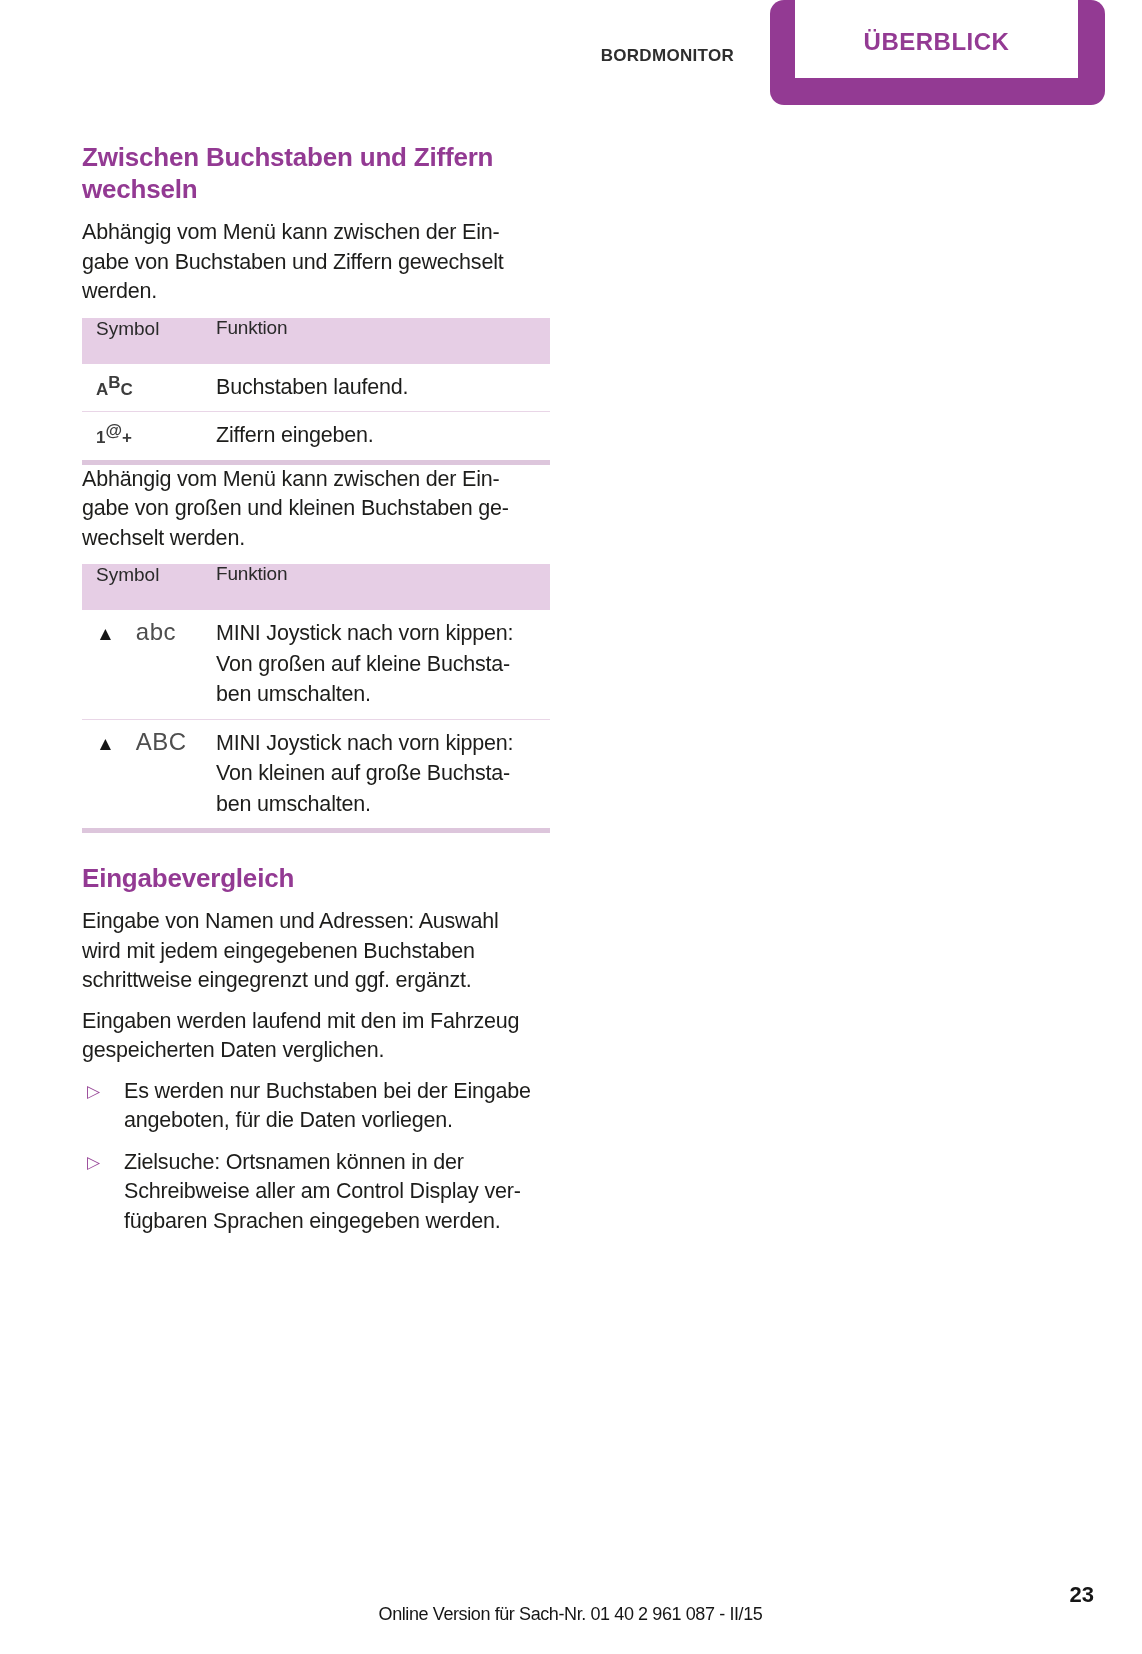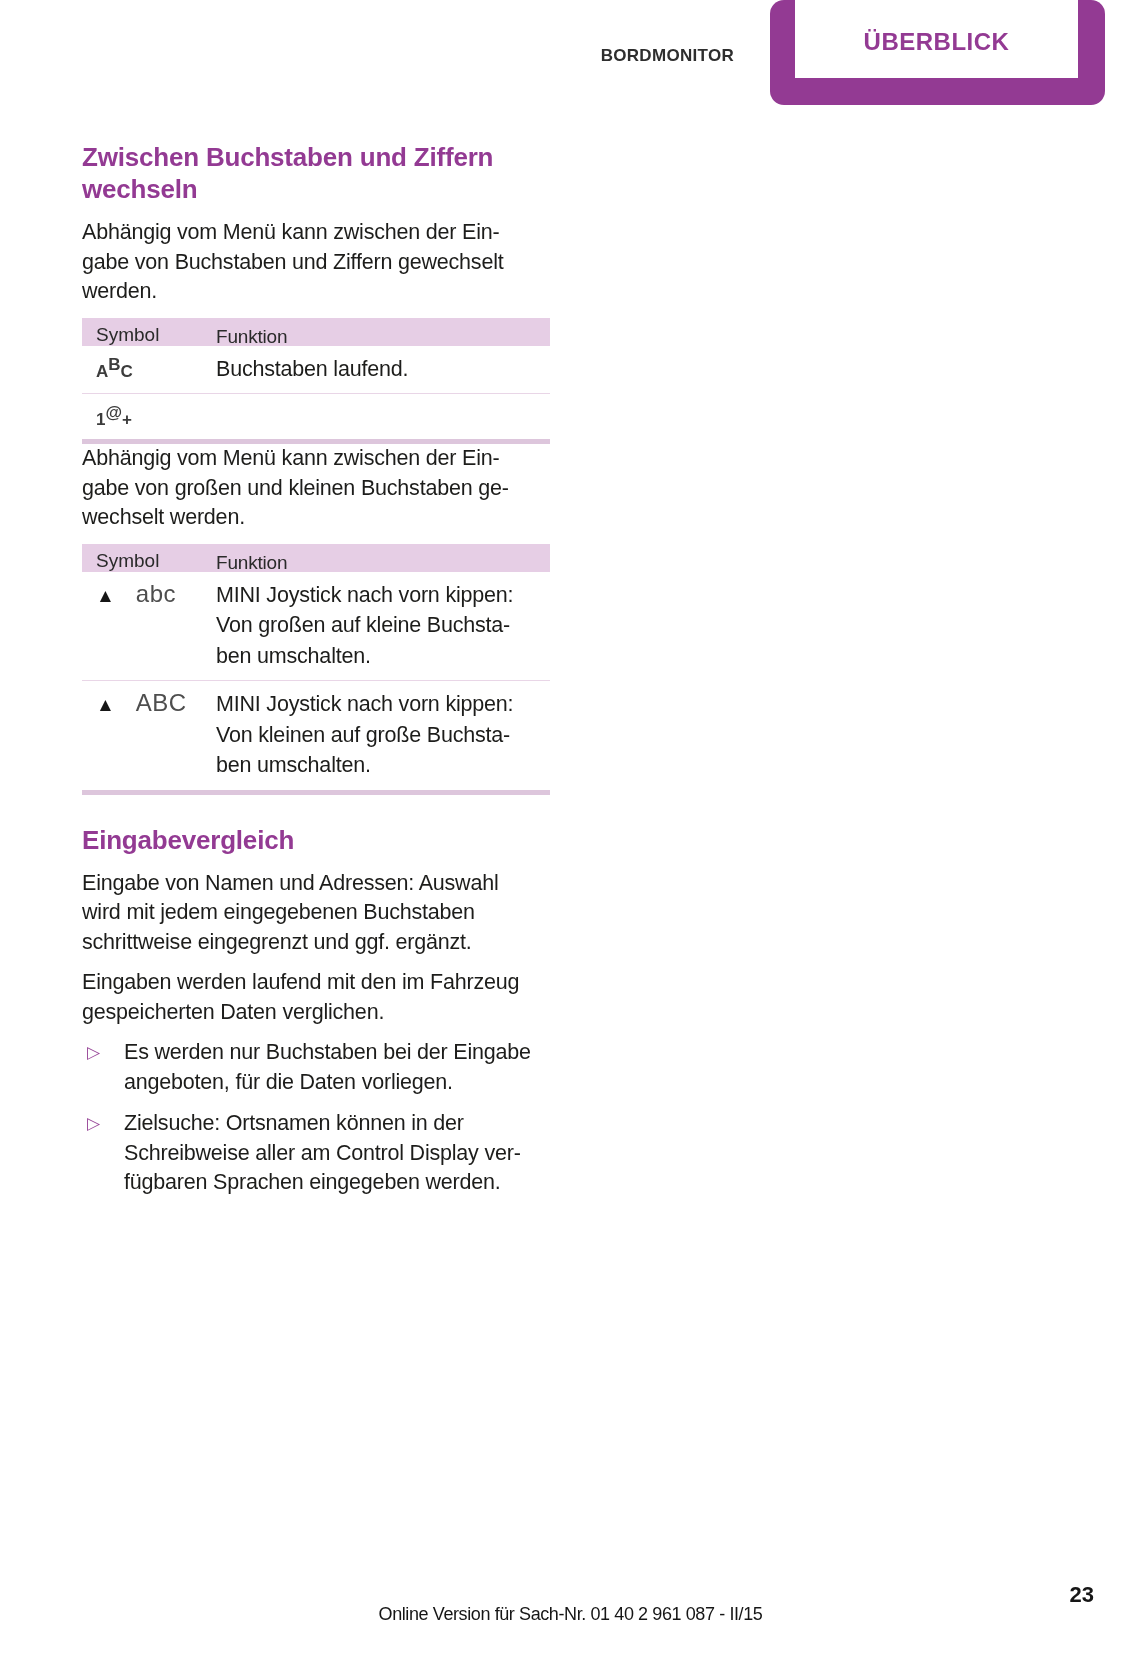--- a/index.html
+++ b/index.html
@@ -50,21 +50,21 @@
   .content > .sec:first-child{margin-top:0;}
   .sec.mt-lg{margin-top:29px;}
   .body-p{
     font-size:21.5px;line-height:29.5px;color:var(--text);
     letter-spacing:-0.2px;white-space:pre;margin:0 0 11px;
   }
   
   .tbl{width:468px;border-bottom:5px solid var(--table-end-rule);margin:0 0 0 0;}
   .tbl .hd{
     background:var(--table-header-bg);
-    display:flex;align-items:flex-end;height:28px;
+    display:flex;align-items:flex-start;height:46px;
     font-size:19px;color:#2a2a2a;
   }
   .c1{flex:0 0 134px;padding-left:14px;}
   .c2{flex:1 1 auto;font-size:21.5px;line-height:30.5px;letter-spacing:-0.2px;white-space:pre;}
   .hd .c2{font-size:19px;line-height:19px;}
   .tr{display:flex;padding:8px 0 9px;align-items:flex-start;}
   .tr + .tr{border-top:1px solid var(--table-rule);}
   .kbd-icon{
     font-weight:bold;color:#3c3c3c;font-size:17px;letter-spacing:0;
     display:inline-block;padding-top:8px;
@@ -124,20 +124,21 @@
       <div class="tr">
         <div class="c1">
           <span class="kbd-icon"><span>A</span><span class="raised">B</span><span>C</span></span>
         </div>
         <div class="c2">Buchstaben laufend.</div>
       </div>
       <div class="tr">
         <div class="c1">
           <span class="kbd-icon"><span>1</span><span class="raised">@</span><span>+</span></span>
         </div>
+        <div class="c2">Ziffern eingeben.</div>
       </div>
     </div>
 
     <p class="body-p">Abhängig vom Menü kann zwischen der Ein-
 gabe von großen und kleinen Buchstaben ge-
 wechselt werden.</p>
 
     <div class="tbl">
       <div class="hd">
         <div class="c1">Symbol</div>

